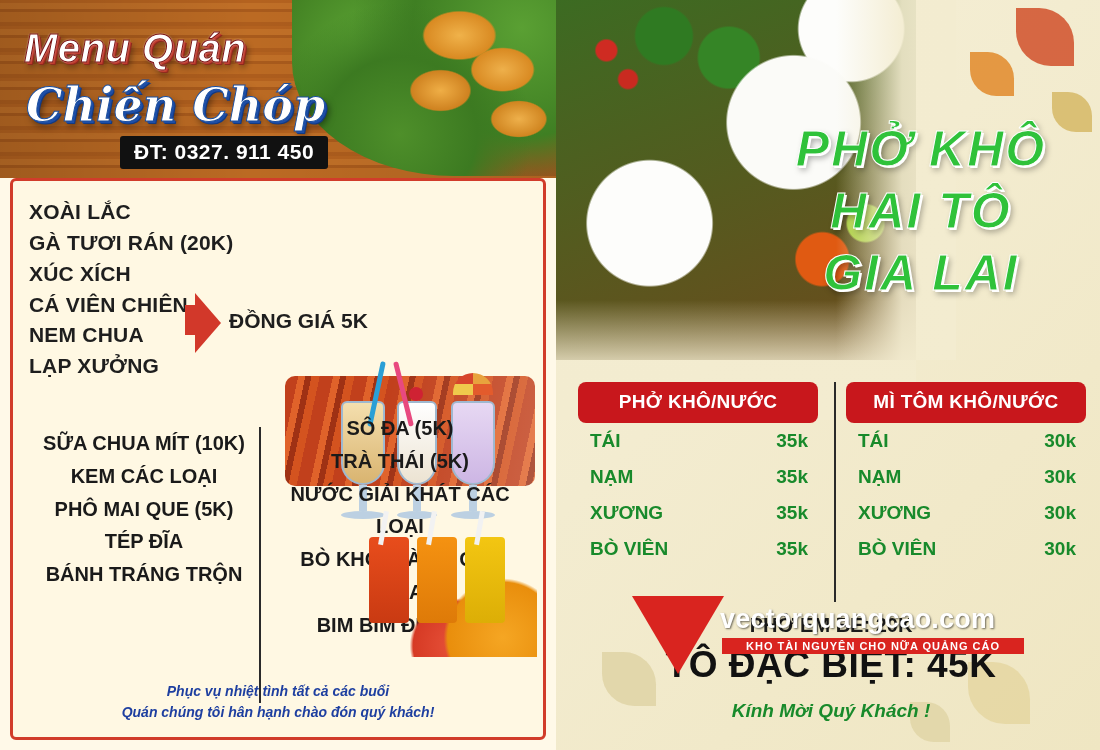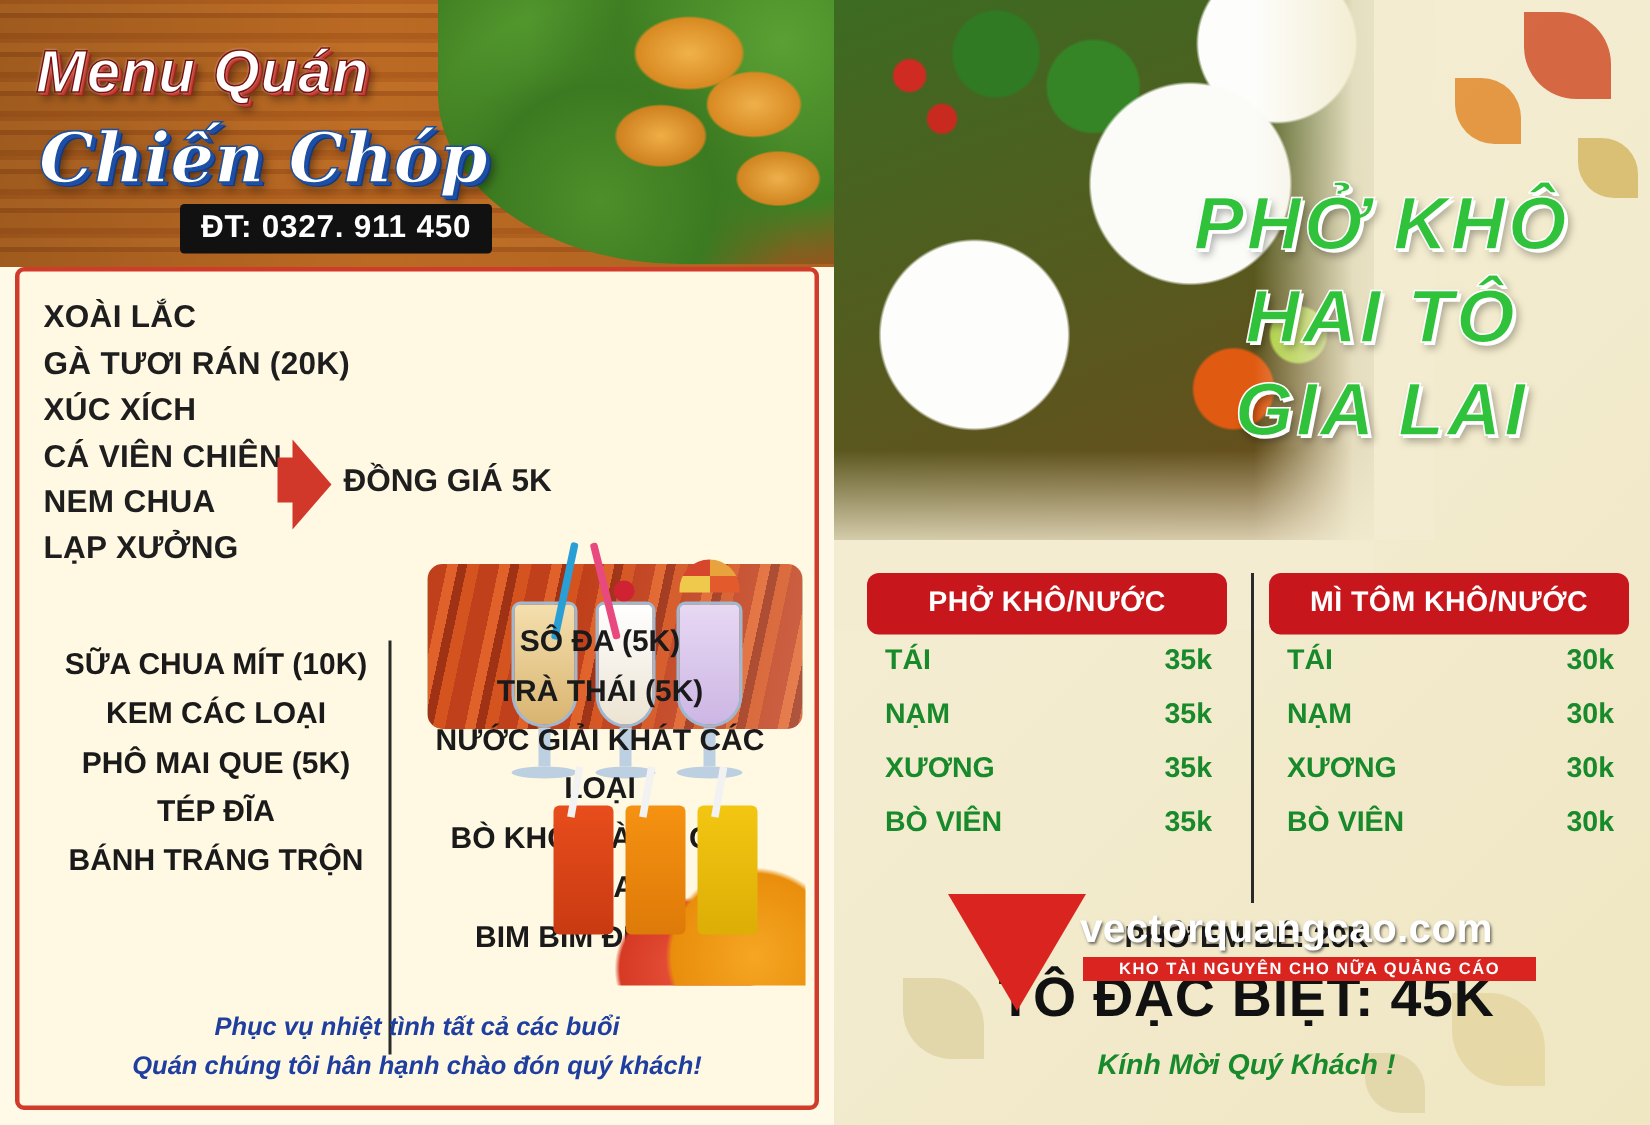--- a/index.html
+++ b/index.html
@@ -169,21 +169,21 @@
       radial-gradient(circle at 58% 92%, #e8533b 0%, #d63a24 26%, rgba(214,58,36,0) 28%),
       linear-gradient(180deg, rgba(255,255,255,0) 50%, rgba(255,255,255,.0));
   }
   .jglass { position:absolute; bottom:34px; width:40px; height:86px; border-radius:4px; }
   .j1 { left:22px; background:linear-gradient(180deg,#e84d1c,#c93a12); }
   .j2 { left:70px; background:linear-gradient(180deg,#f59211,#de7a08); }
   .j3 { left:118px; background:linear-gradient(180deg,#f3c612,#dcae06); }
   .jstraw { position:absolute; top:-26px; left:12px; width:5px; height:34px; background:#f2f2f2; transform:rotate(10deg); }
   .footer-note {
     position:absolute; left:0; right:0; bottom:14px; text-align:center;
-    color:#1e3fa0; font-style:italic; font-size:17px; line-height:1.5; font-weight:bold;
+    color:#1e3fa0; font-style:italic; font-size:14px; line-height:1.5; font-weight:bold;
   }
 
   
   .right {
     position:relative; width:544px; height:750px;
     background:linear-gradient(135deg,#f6f0d8 0%, #f3ecd0 40%, #efe6c2 100%);
     overflow:hidden;
   }
   .leaf {
     position:absolute; border-radius:0 60% 0 60%; opacity:.85;

